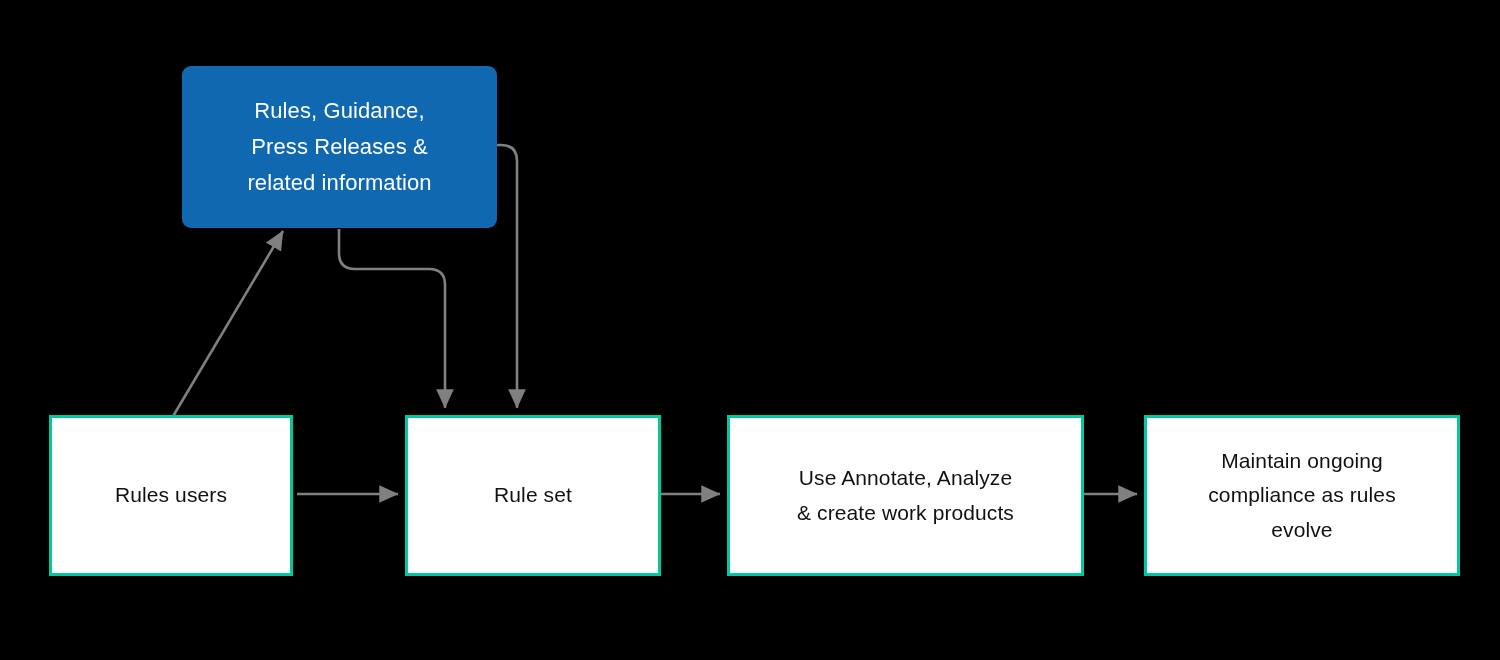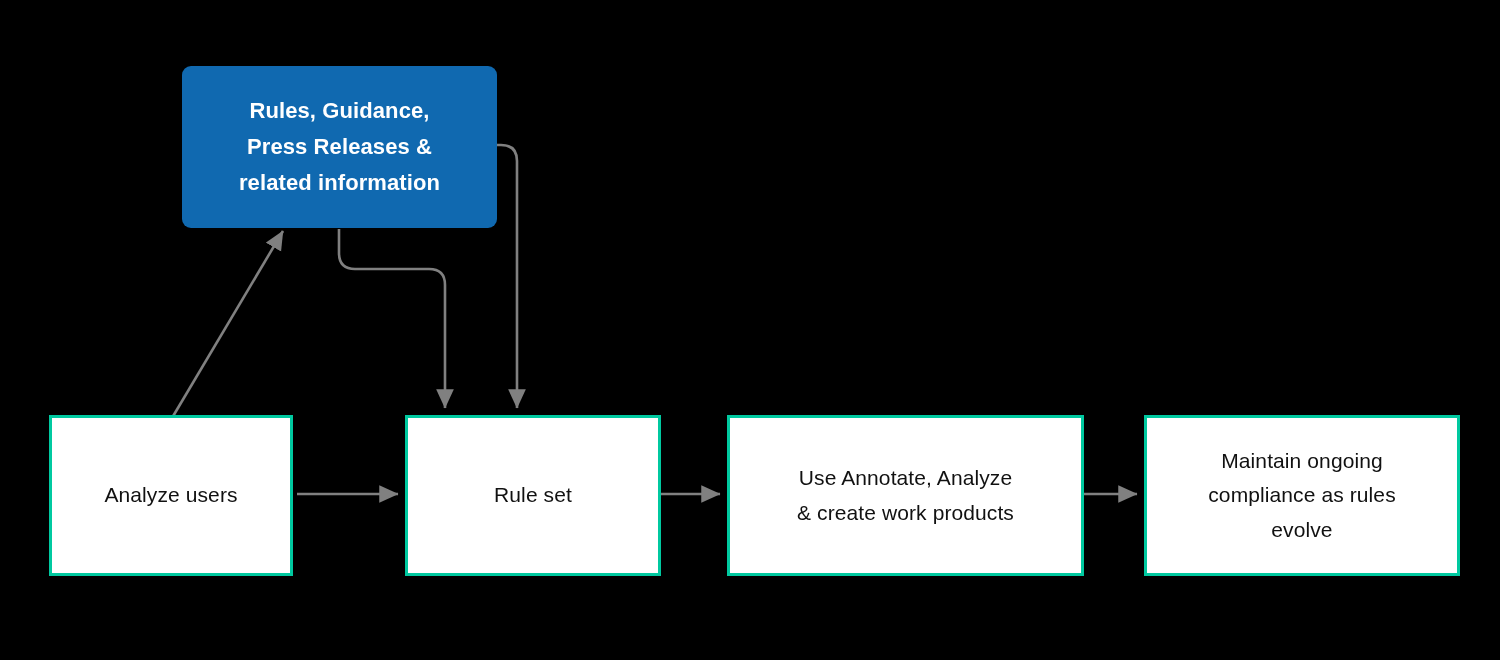--- a/index.html
+++ b/index.html
@@ -68,28 +68,28 @@
     <g fill="none" stroke="#808080" stroke-width="2.6" stroke-linecap="butt" stroke-linejoin="round">
       <path marker-end="url(#arrowhead)" d="M 172 418 L 283 231"></path>
       <path marker-end="url(#arrowhead)" d="M 339 229 L 339 253 Q 339 269 355 269 L 429 269 Q 445 269 445 285 L 445 408"></path>
       <path marker-end="url(#arrowhead)" d="M 497 145 L 501 145 Q 517 145 517 161 L 517 408"></path>
       <path marker-end="url(#arrowhead)" d="M 297 494 L 398 494"></path>
       <path marker-end="url(#arrowhead)" d="M 631 494 L 720 494"></path>
       <path marker-end="url(#arrowhead)" d="M 1046 494 L 1137 494"></path>
     </g>
   </svg>
 
-  <div class="node node-source" style="left: 182px; top: 66px; width: 315px; height: 162px; font-weight: bold;">
+  <div class="node node-source" style="left: 182px; top: 66px; width: 315px; height: 162px;">
     <span class="node-label">Rules, Guidance,
 Press Releases &amp;
 related information</span>
   </div>
 
   <div class="node node-process" style="left: 49px; top: 415px; width: 244px; height: 161px;">
-    <span class="node-label">Analyze users</span>
+    <span class="node-label">Rules users</span>
   </div>
 
   <div class="node node-process" style="left: 405px; top: 415px; width: 256px; height: 161px;">
     <span class="node-label">Rule set</span>
   </div>
 
   <div class="node node-process" style="left: 727px; top: 415px; width: 357px; height: 161px;">
     <span class="node-label">Use Annotate, Analyze
 &amp; create work products</span>
   </div>

